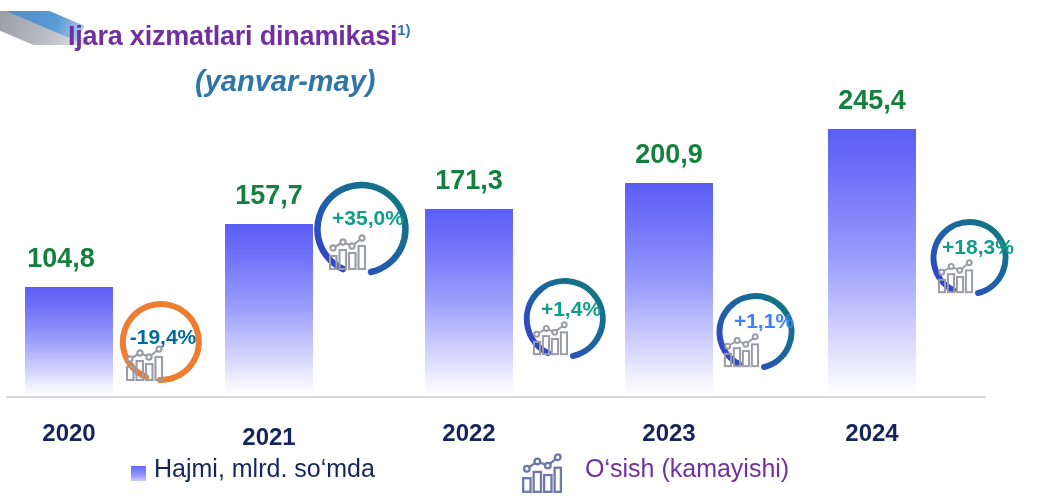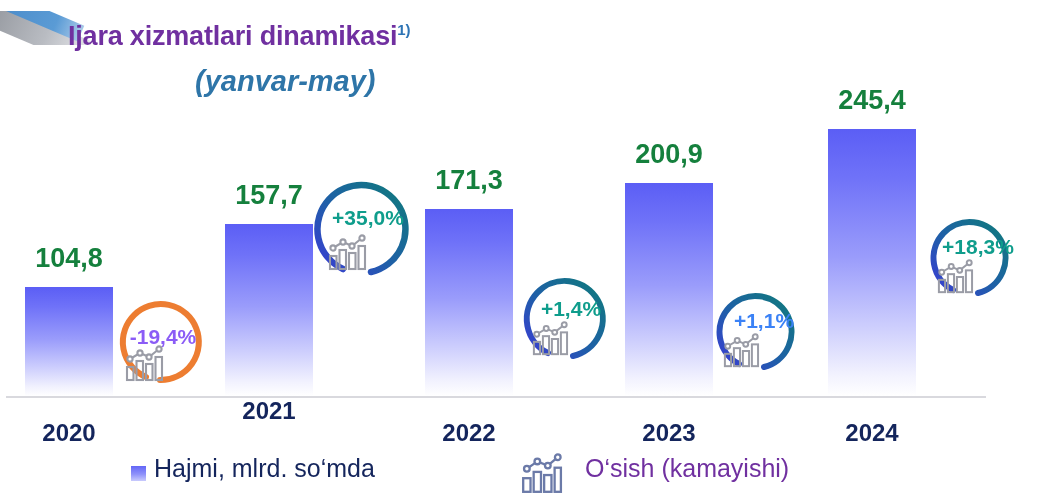--- a/index.html
+++ b/index.html
@@ -160,37 +160,37 @@
 
   <div class="plot">
     <div class="axis-line"></div>
 
     <div class="bar" style="left:25px; width:88px; top:276px; height:109px;"></div>
     <div class="bar" style="left:225px; width:88px; top:213px; height:172px;"></div>
     <div class="bar" style="left:425px; width:88px; top:198px; height:187px;"></div>
     <div class="bar" style="left:625px; width:88px; top:172px; height:213px;"></div>
     <div class="bar" style="left:828px; width:88px; top:118px; height:267px;"></div>
 
-    <div class="bar-value" style="left:14px; width:110px; top:232px;">104,8</div>
+    <div class="bar-value" style="left:6px; width:110px; top:232px;">104,8</div>
     <div class="bar-value" style="left:214px; width:110px; top:169px;">157,7</div>
     <div class="bar-value" style="left:414px; width:110px; top:154px;">171,3</div>
     <div class="bar-value" style="left:614px; width:110px; top:128px;">200,9</div>
     <div class="bar-value" style="left:817px; width:110px; top:74px;">245,4</div>
 
     <div class="cat-label" style="left:14px; width:110px; top:408px;">2020</div>
-    <div class="cat-label" style="left:214px; width:110px; top:386px;">2021</div>
+    <div class="cat-label" style="left:214px; width:110px; top:412px;">2021</div>
     <div class="cat-label" style="left:414px; width:110px; top:408px;">2022</div>
     <div class="cat-label" style="left:614px; width:110px; top:408px;">2023</div>
     <div class="cat-label" style="left:817px; width:110px; top:408px;">2024</div>
 
     <div class="bubble" style="left:113px; width:100px; height:100px; top:282px;">
       <svg width="100" height="100" viewBox="0 0 100 100">
         <path d="M 33 84 A 38 38 0 1 1 47 87" fill="none" stroke="#ed7d31" stroke-width="6" stroke-linecap="round"></path>
       </svg>
-      <div class="bubble-label" style="top:32px; color:#8b5cf6;">-19,4%</div>
+      <div class="bubble-label" style="top:32px; color:#0369a1;">-19,4%</div>
       <svg class="mini-icon" width="42" height="38" viewBox="0 0 42 38" style="left:10px; top:52px;">
         <g fill="none" stroke="#9a9ca6" stroke-width="2.1">
           <rect x="4" y="22" width="6.5" height="13"></rect>
           <rect x="13.5" y="16" width="6.5" height="19"></rect>
           <rect x="23" y="19" width="6.5" height="16"></rect>
           <rect x="32.5" y="12" width="6.5" height="23"></rect>
           <polyline points="7,14 17,8 26,12 36,4"></polyline>
           <circle cx="7" cy="14" r="2.6" fill="#ffffff"></circle>
           <circle cx="17" cy="8" r="2.6" fill="#ffffff"></circle>
           <circle cx="26" cy="12" r="2.6" fill="#ffffff"></circle>

